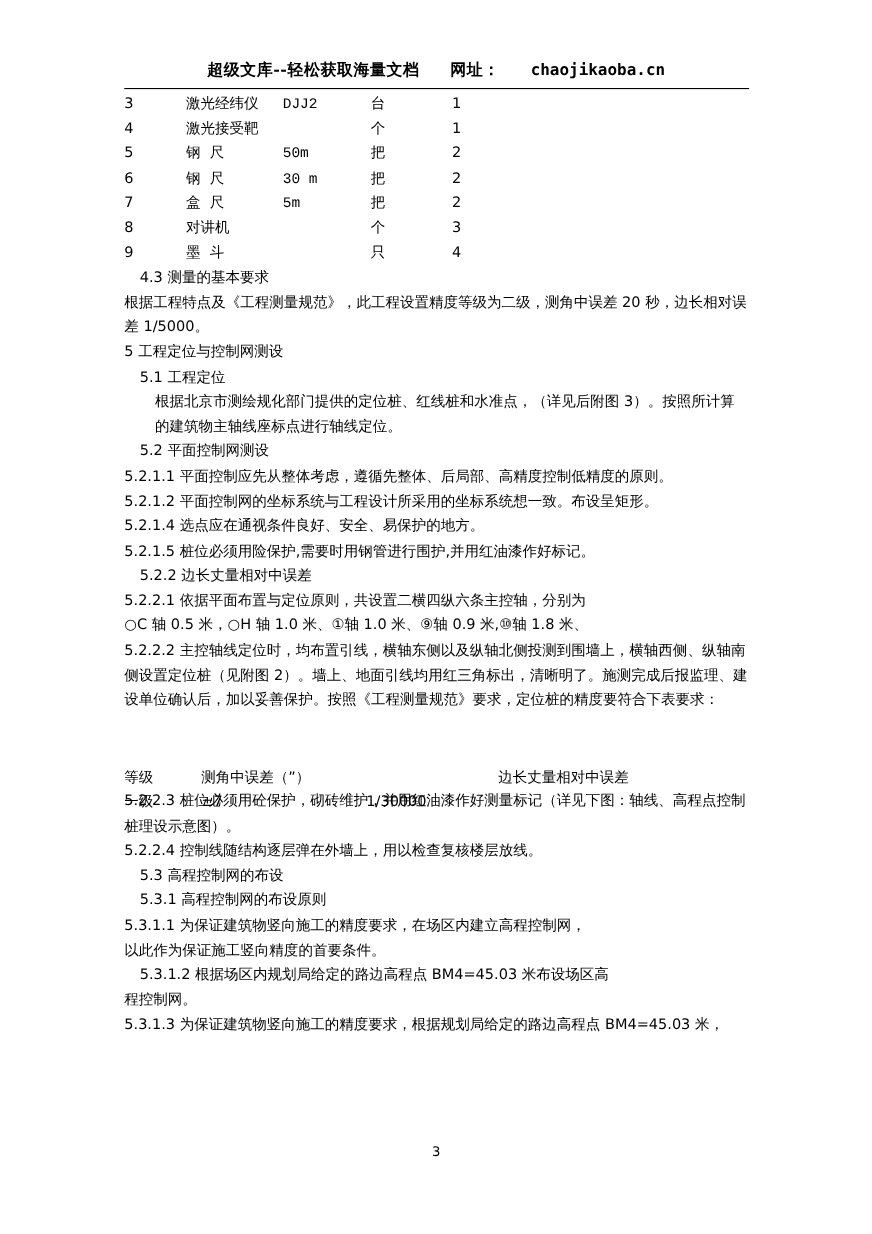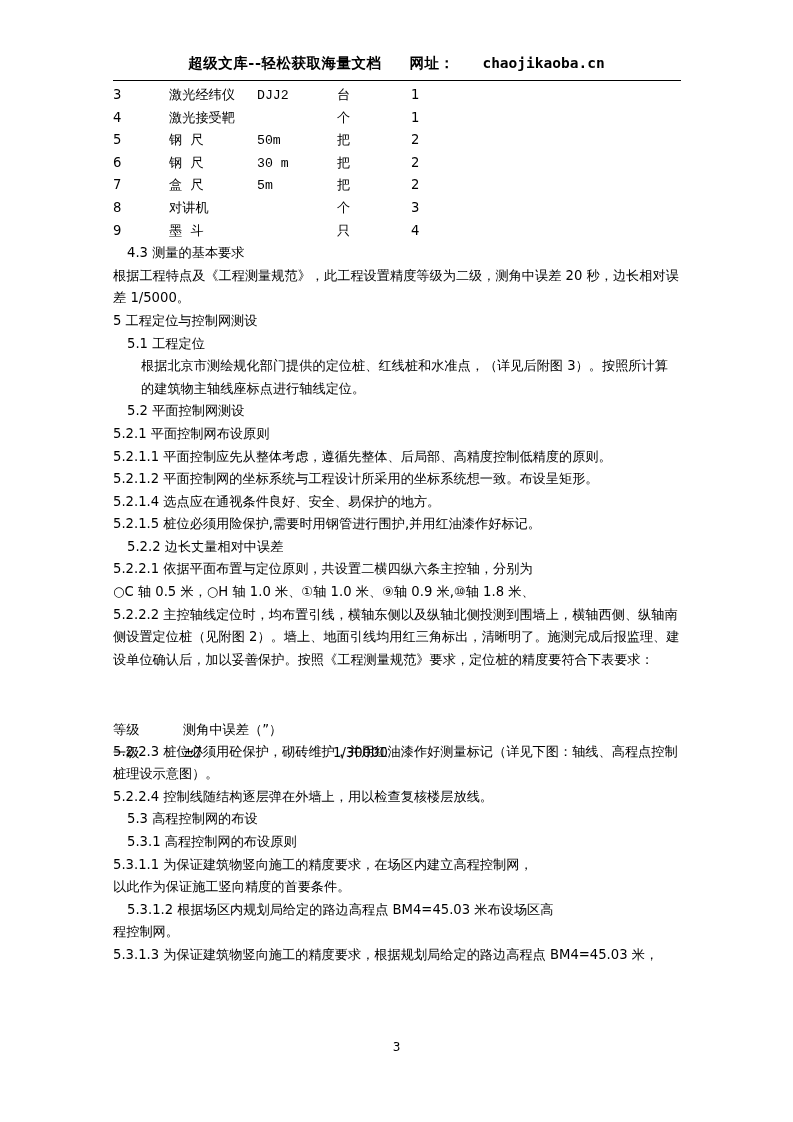--- a/index.html
+++ b/index.html
@@ -176,37 +176,37 @@
         <span class="eq-qty">4</span>
       </div>
     </div>
 
     <p class="l ind-head">4.3 测量的基本要求</p>
     <p class="l">根据工程特点及《工程测量规范》，此工程设置精度等级为二级，测角中误差 20 秒，边长相对误差 1/5000。</p>
     <p class="l">5 工程定位与控制网测设</p>
     <p class="l ind-head">5.1 工程定位</p>
     <p class="l ind-para">根据北京市测绘规化部门提供的定位桩、红线桩和水准点，（详见后附图 3）。按照所计算的建筑物主轴线座标点进行轴线定位。</p>
     <p class="l ind-head">5.2 平面控制网测设</p>
-    <p class="l">5.2.1 平面控制网布设原则</p>
     <p class="l">5.2.1.1 平面控制应先从整体考虑，遵循先整体、后局部、高精度控制低精度的原则。</p>
     <p class="l">5.2.1.2 平面控制网的坐标系统与工程设计所采用的坐标系统想一致。布设呈矩形。</p>
     <p class="l">5.2.1.4 选点应在通视条件良好、安全、易保护的地方。</p>
     <p class="l">5.2.1.5 桩位必须用险保护,需要时用钢管进行围护,并用红油漆作好标记。</p>
     <p class="l ind-head">5.2.2 边长丈量相对中误差</p>
     <p class="l">5.2.2.1 依据平面布置与定位原则，共设置二横四纵六条主控轴，分别为</p>
     <p class="l circnum">○C 轴 0.5 米，○H 轴 1.0 米、①轴 1.0 米、⑨轴 0.9 米,⑩轴 1.8 米、</p>
     <p class="l">5.2.2.2 主控轴线定位时，均布置引线，横轴东侧以及纵轴北侧投测到围墙上，横轴西侧、纵轴南侧设置定位桩（见附图 2）。墙上、地面引线均用红三角标出，清晰明了。施测完成后报监理、建设单位确认后，加以妥善保护。按照《工程测量规范》要求，定位桩的精度要符合下表要求：</p>
 
     <div class="gap"></div>
 
     <div>
       <div class="tbl2">
         <span class="c1">等级</span>
         <span class="c2">测角中误差（”）</span>
         <span class="c3"></span>
+        <span class="c4">边长丈量相对中误差</span>
       </div>
       <div class="tbl2">
         <span class="c1">一级</span>
         <span class="c2">±7</span>
         <span class="c3">1/30000</span>
         <span class="c4"></span>
       </div>
     </div>
 
     <div class="gap"></div>

